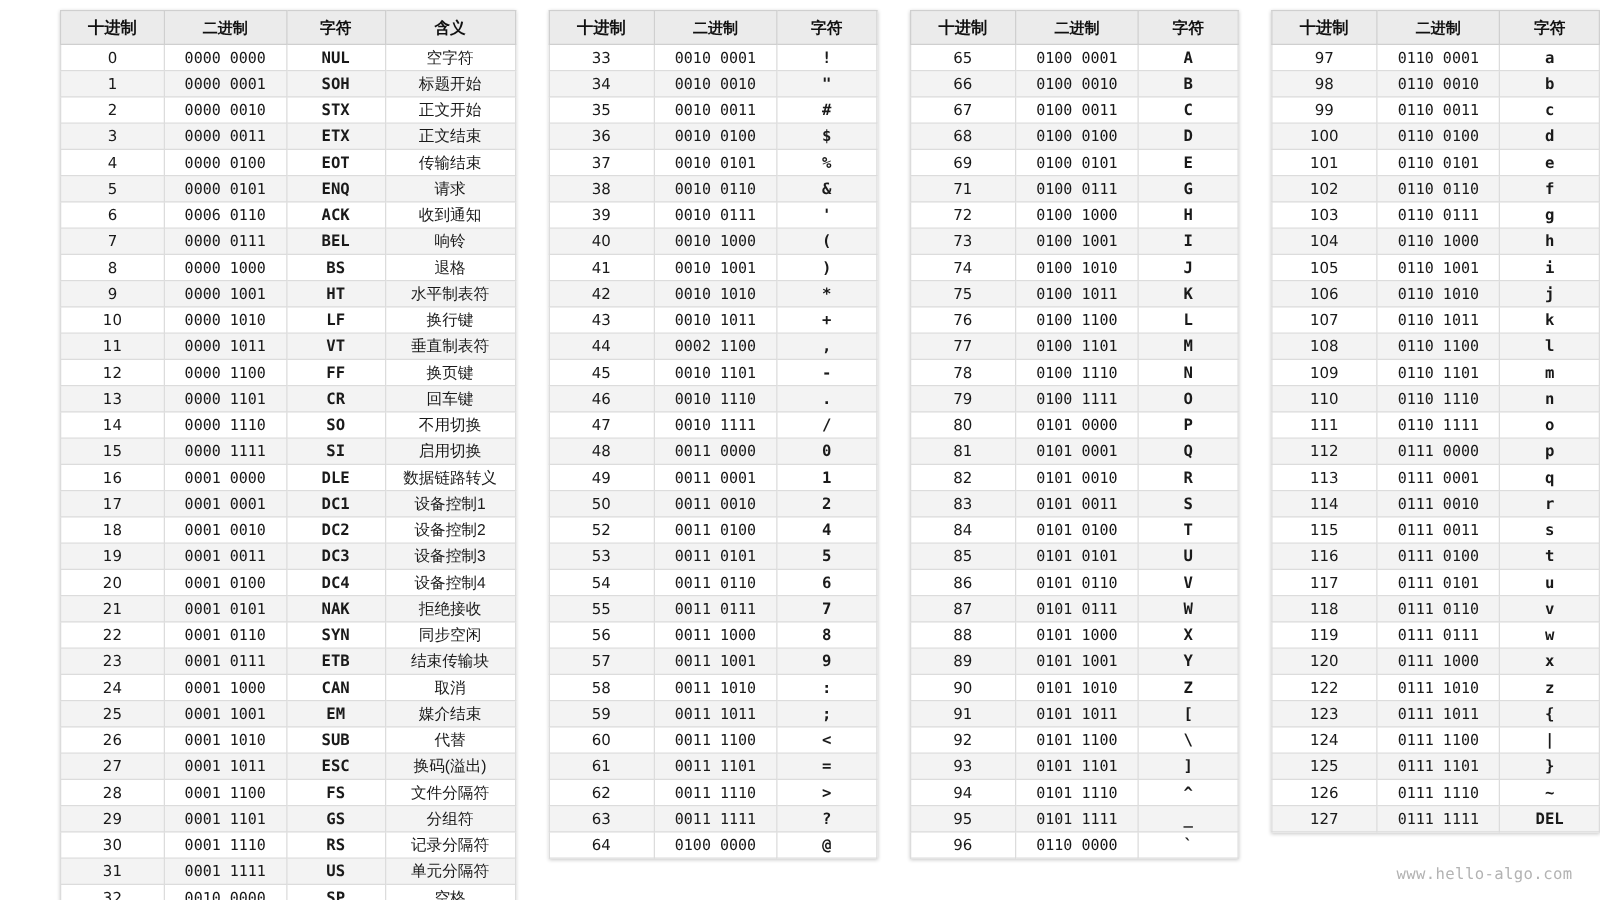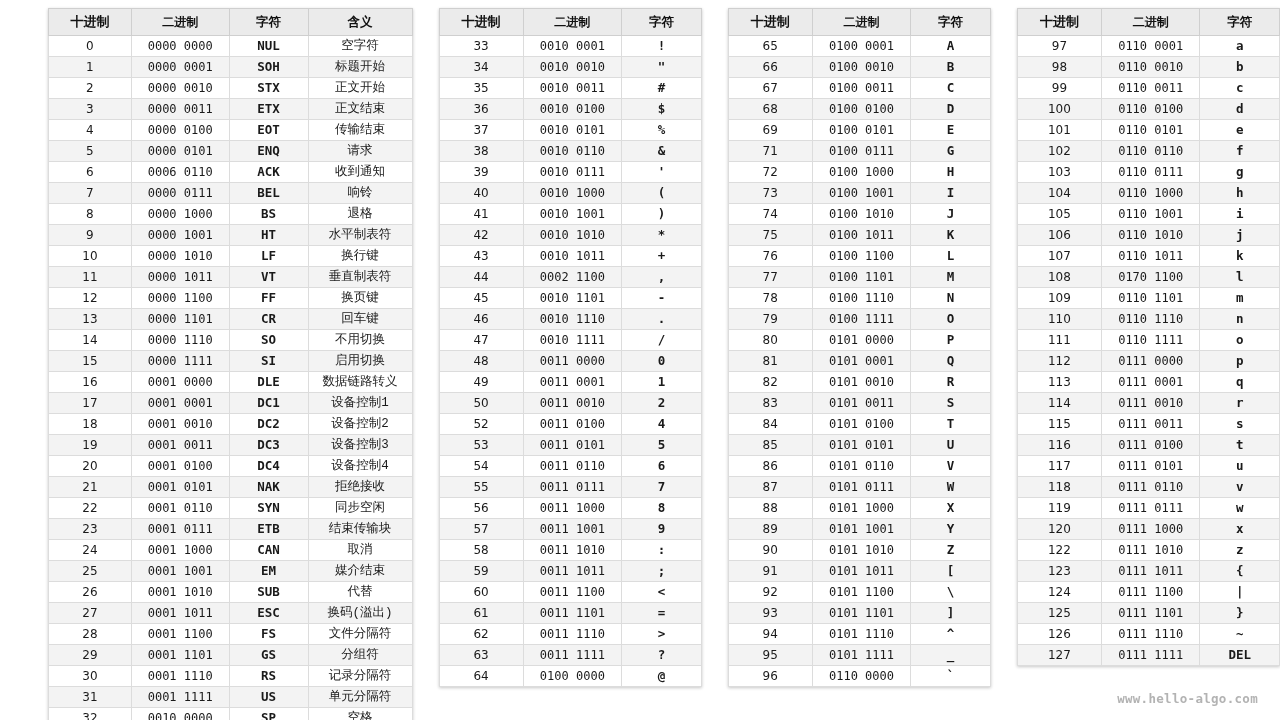--- a/index.html
+++ b/index.html
@@ -56,41 +56,40 @@
   }
   tbody tr:nth-child(even) td {
     background: #f3f3f3;
   }
   tbody tr:nth-child(odd) td {
     background: #ffffff;
   }
   .c-dec { font-family: "DejaVu Sans", "Liberation Sans", sans-serif; }
   .c-bin { font-family: "DejaVu Sans Mono", "Liberation Mono", monospace; font-size: 12px; letter-spacing: 0px; }
   .c-chr { font-family: "DejaVu Sans Mono", "Liberation Mono", monospace; font-weight: bold; font-size: 12.5px; }
-  .c-mean { font-family: Liberation Mono, monospace; font-size: 12.5px; margin-top: 18px; }
+  .c-mean { font-family: Liberation Sans, sans-serif; font-size: 12.5px; margin-top: 18px; }
 
   
   .t1 .c-dec { width: 54px; }
   .t1 .c-bin { width: 84px; }
   .t1 .c-chr { width: 62px; }
   .t1 .c-mean { width: 86px; }
 
   .t2 .c-dec, .t3 .c-dec, .t4 .c-dec { width: 56px; }
   .t2 .c-bin, .t3 .c-bin, .t4 .c-bin { width: 84px; }
   .t2 .c-chr, .t3 .c-chr, .t4 .c-chr { width: 62px; }
 
   .watermark {
     position: absolute;
     right: 22px;
     bottom: 14px;
     font-size: 12.5px;
     color: #b3b3b3;
     font-family: "DejaVu Sans Mono", "Liberation Mono", monospace;
     letter-spacing: 0.3px;
-    font-weight: bold;
   }
 </style>
 </head>
 <body>
 
 <div class="page">
   <div class="tables" id="tables">
       <div class="tbl-wrap">
         <table class="t1">
           <thead>
@@ -699,21 +698,21 @@
               <td class="c-bin">0110 1010</td>
               <td class="c-chr">j</td>
             </tr>
             <tr>
               <td class="c-dec">107</td>
               <td class="c-bin">0110 1011</td>
               <td class="c-chr">k</td>
             </tr>
             <tr>
               <td class="c-dec">108</td>
-              <td class="c-bin">0170 1100</td>
+              <td class="c-bin">0110 1100</td>
               <td class="c-chr">l</td>
             </tr>
             <tr>
               <td class="c-dec">109</td>
               <td class="c-bin">0110 1101</td>
               <td class="c-chr">m</td>
             </tr>
             <tr>
               <td class="c-dec">110</td>
               <td class="c-bin">0110 1110</td>

